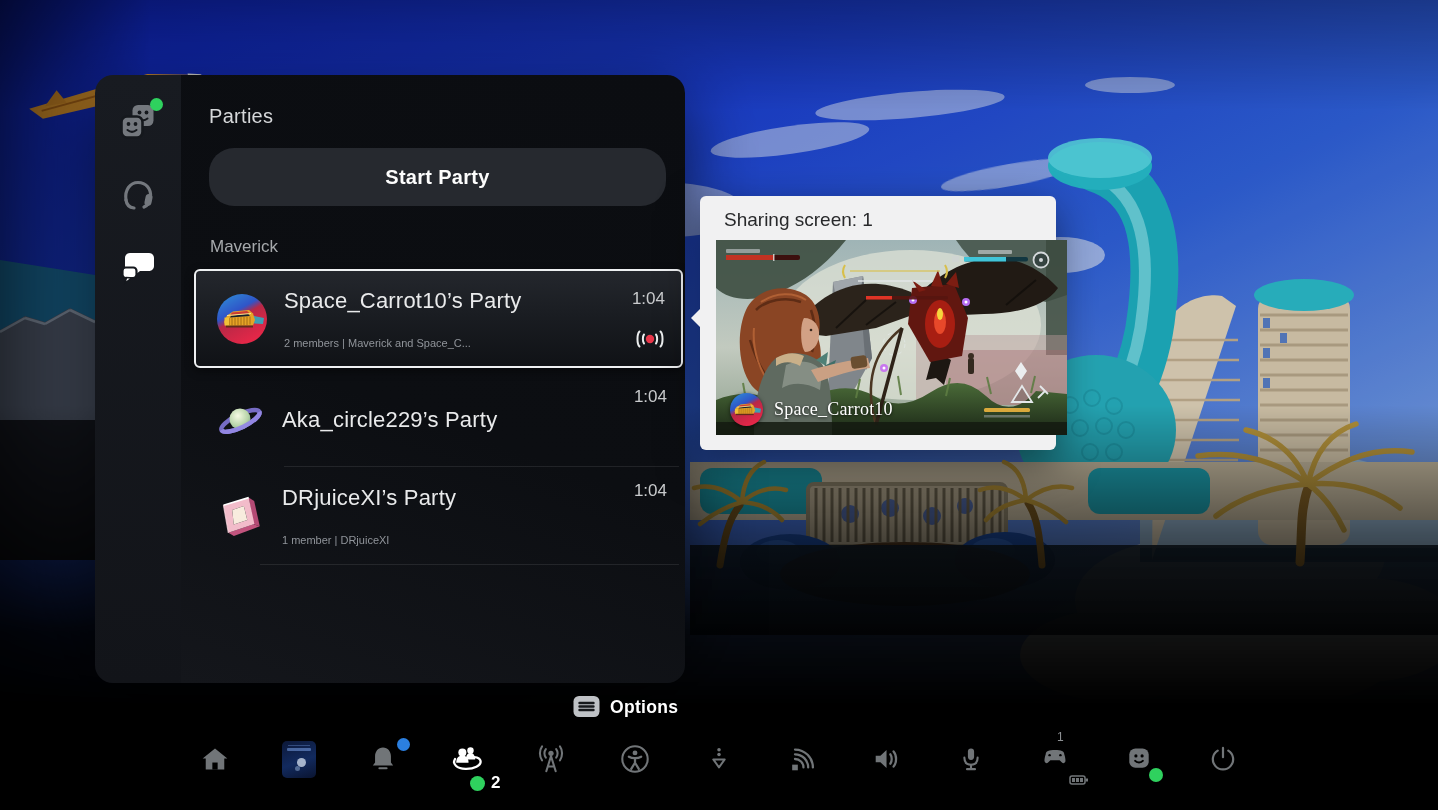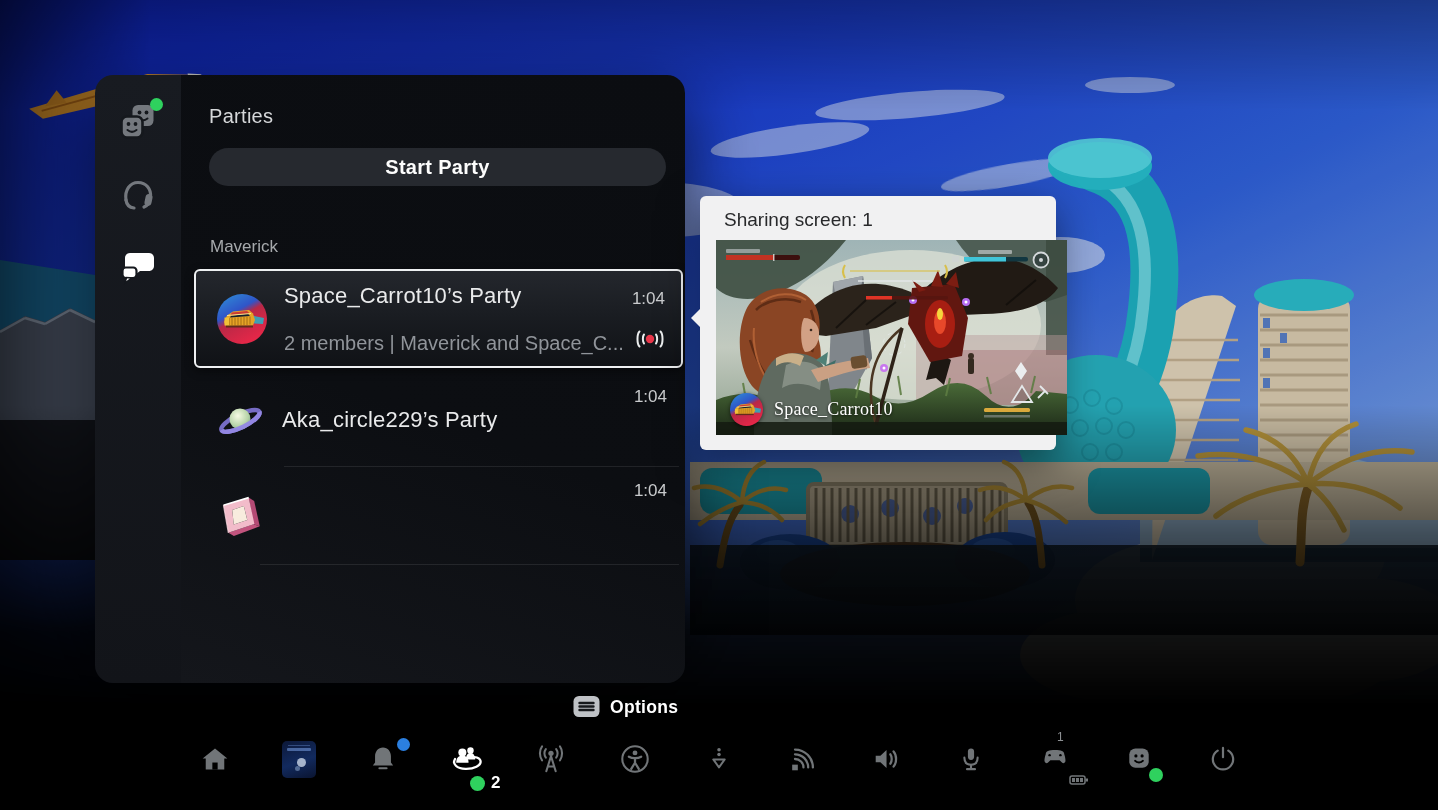--- a/index.html
+++ b/index.html
@@ -29,31 +29,31 @@
   }
   .side-tab{width:46px;height:46px;position:relative;display:flex;align-items:center;justify-content:center;}
   .side-tab svg{width:44px;height:44px;}
   .online-pip{position:absolute;top:-1px;right:-2px;width:13px;height:13px;border-radius:50%;background:#2fd15e;}
   .panel-main{
     flex:1;position:relative;
     background:linear-gradient(200deg,#0b0d11 0%,#0c0e12 55%,#14161b 100%);
   }
   .panel-title{position:absolute;left:28px;top:30px;font-size:20px;color:#d6d8da;letter-spacing:.3px;}
   .start-party{
-    position:absolute;left:28px;top:73px;width:457px;height:38px;border:none;
+    position:absolute;left:28px;top:73px;width:457px;height:58px;border:none;
     border-radius:25px;background:#26292f;color:#fdfdfd;font-size:20px;font-weight:bold;
     font-family:inherit;letter-spacing:.3px;cursor:pointer;
   }
   .section-label{position:absolute;left:29px;top:162px;font-size:17px;color:#a6a9ac;}
   .party-list{position:absolute;left:13px;top:192px;width:489px;height:380px;}
   .party-row{position:absolute;left:0;width:489px;box-sizing:border-box;display:flex;align-items:center;padding-left:21px;}
   .party-row .avatar{width:50px;height:50px;flex:0 0 50px;}
   .party-text{margin-left:17px;min-width:0;}
   .party-name{font-size:22px;color:#e9eaeb;letter-spacing:.2px;white-space:nowrap;}
-  .party-sub{font-size:20px;color:#90949a;margin-top:23px;white-space:nowrap;}
+  .party-sub{font-size:11px;color:#90949a;margin-top:23px;white-space:nowrap;}
   .party-right{position:absolute;right:16px;top:0;height:100%;display:flex;flex-direction:column;align-items:flex-end;justify-content:space-between;padding:18px 0 16px;box-sizing:border-box;}
   .party-time{font-size:17px;color:#c9cbcd;}
   .row-0{top:2px;height:99px;border:2px solid #eef0f2;border-radius:6px;
     background:linear-gradient(180deg,#24272d 0%,#1a1d22 45%,#101216 100%);
     box-shadow:0 3px 10px rgba(0,0,0,.45);}
   .row-1{top:106px;height:93px;align-items:center;}
   .row-2{top:200px;height:96px;}
   .divider{position:absolute;left:90px;right:4px;height:0;border-top:1px solid rgba(255,255,255,.09);}
   .div-a{top:199px;}
   .div-b{top:297px;left:66px;}
@@ -330,20 +330,24 @@
         <svg class="avatar" viewBox="0 0 50 50">
           <g transform="rotate(-8 25 25)">
             <polygon points="36,9 41,13 43,39 37,36" fill="#b44a74"></polygon>
             <polygon points="11,41 37,36 43,39 16,45" fill="#c2547e"></polygon>
             <path d="M10,13 L36,9 L38,36 L11,41 Z M18,19 L30,16.5 L31.5,31 L17.5,33.5 Z" fill="#f2bcca" fill-rule="evenodd"></path>
             <polygon points="18,19 30,16.5 31.5,31 17.5,33.5" fill="#f8ecde"></polygon>
             <path d="M10,13 L36,9" stroke="#ffffff" stroke-width="1.6"></path>
             <path d="M10,13 L11,41" stroke="#fbd7df" stroke-width="1.2" opacity="0.8"></path>
           </g>
         </svg>
+        <div class="party-text">
+          <div class="party-name">DRjuiceXI’s Party</div>
+          <div class="party-sub">1 member | DRjuiceXI</div>
+        </div>
         <div class="party-right" style="justify-content:flex-start;padding-top:14px;">
           <div class="party-time">1:04</div>
         </div>
       </div>
       <div class="divider div-b"></div>
     </div>
   </div>
 </div>
 
 <div class="share-popup">

